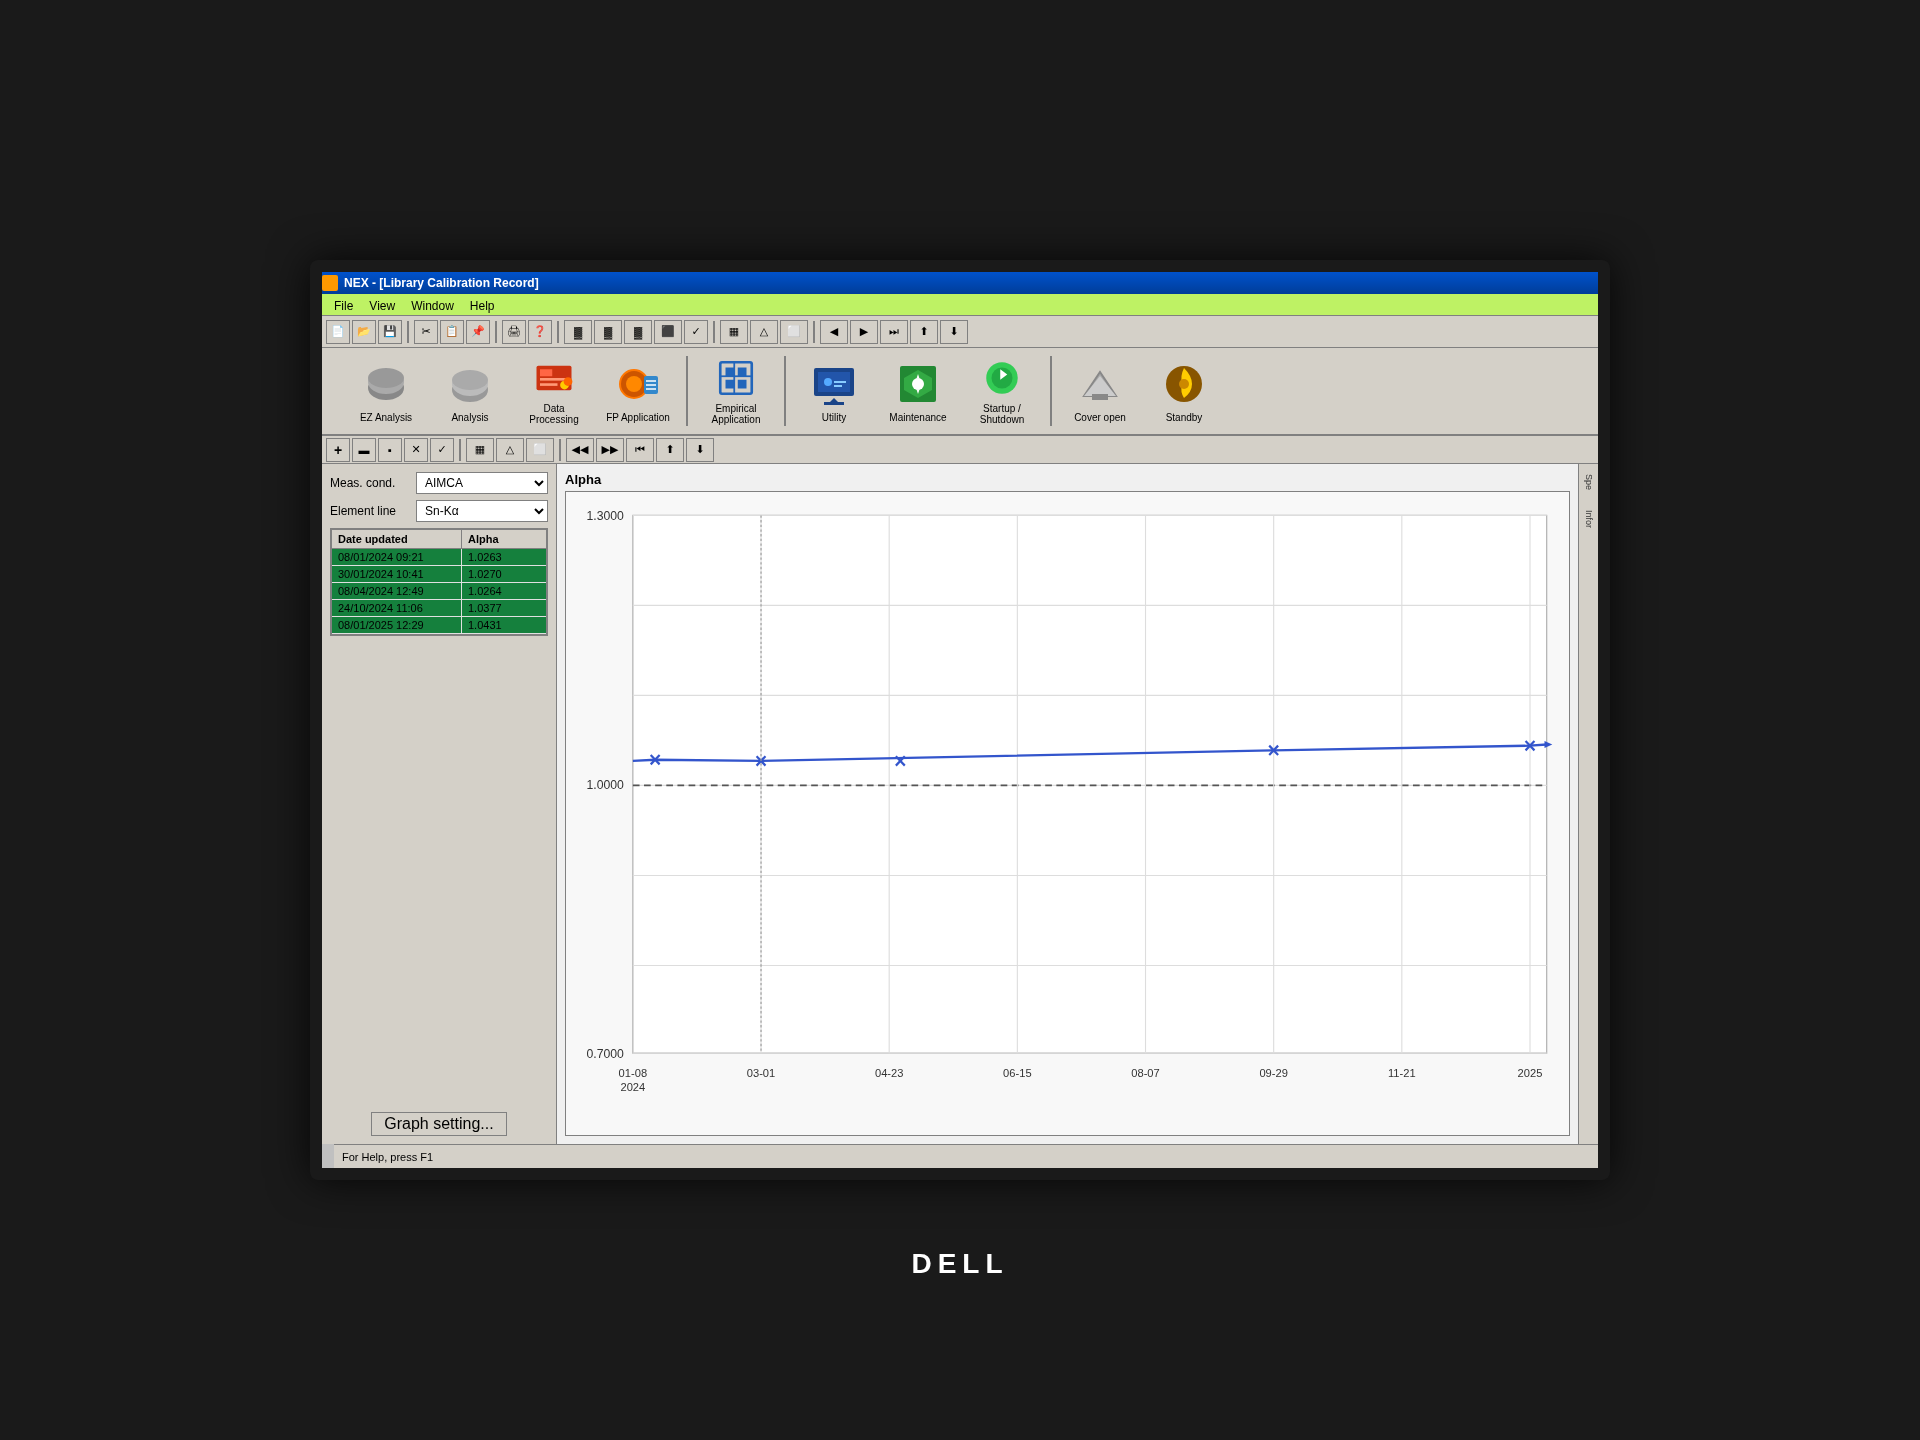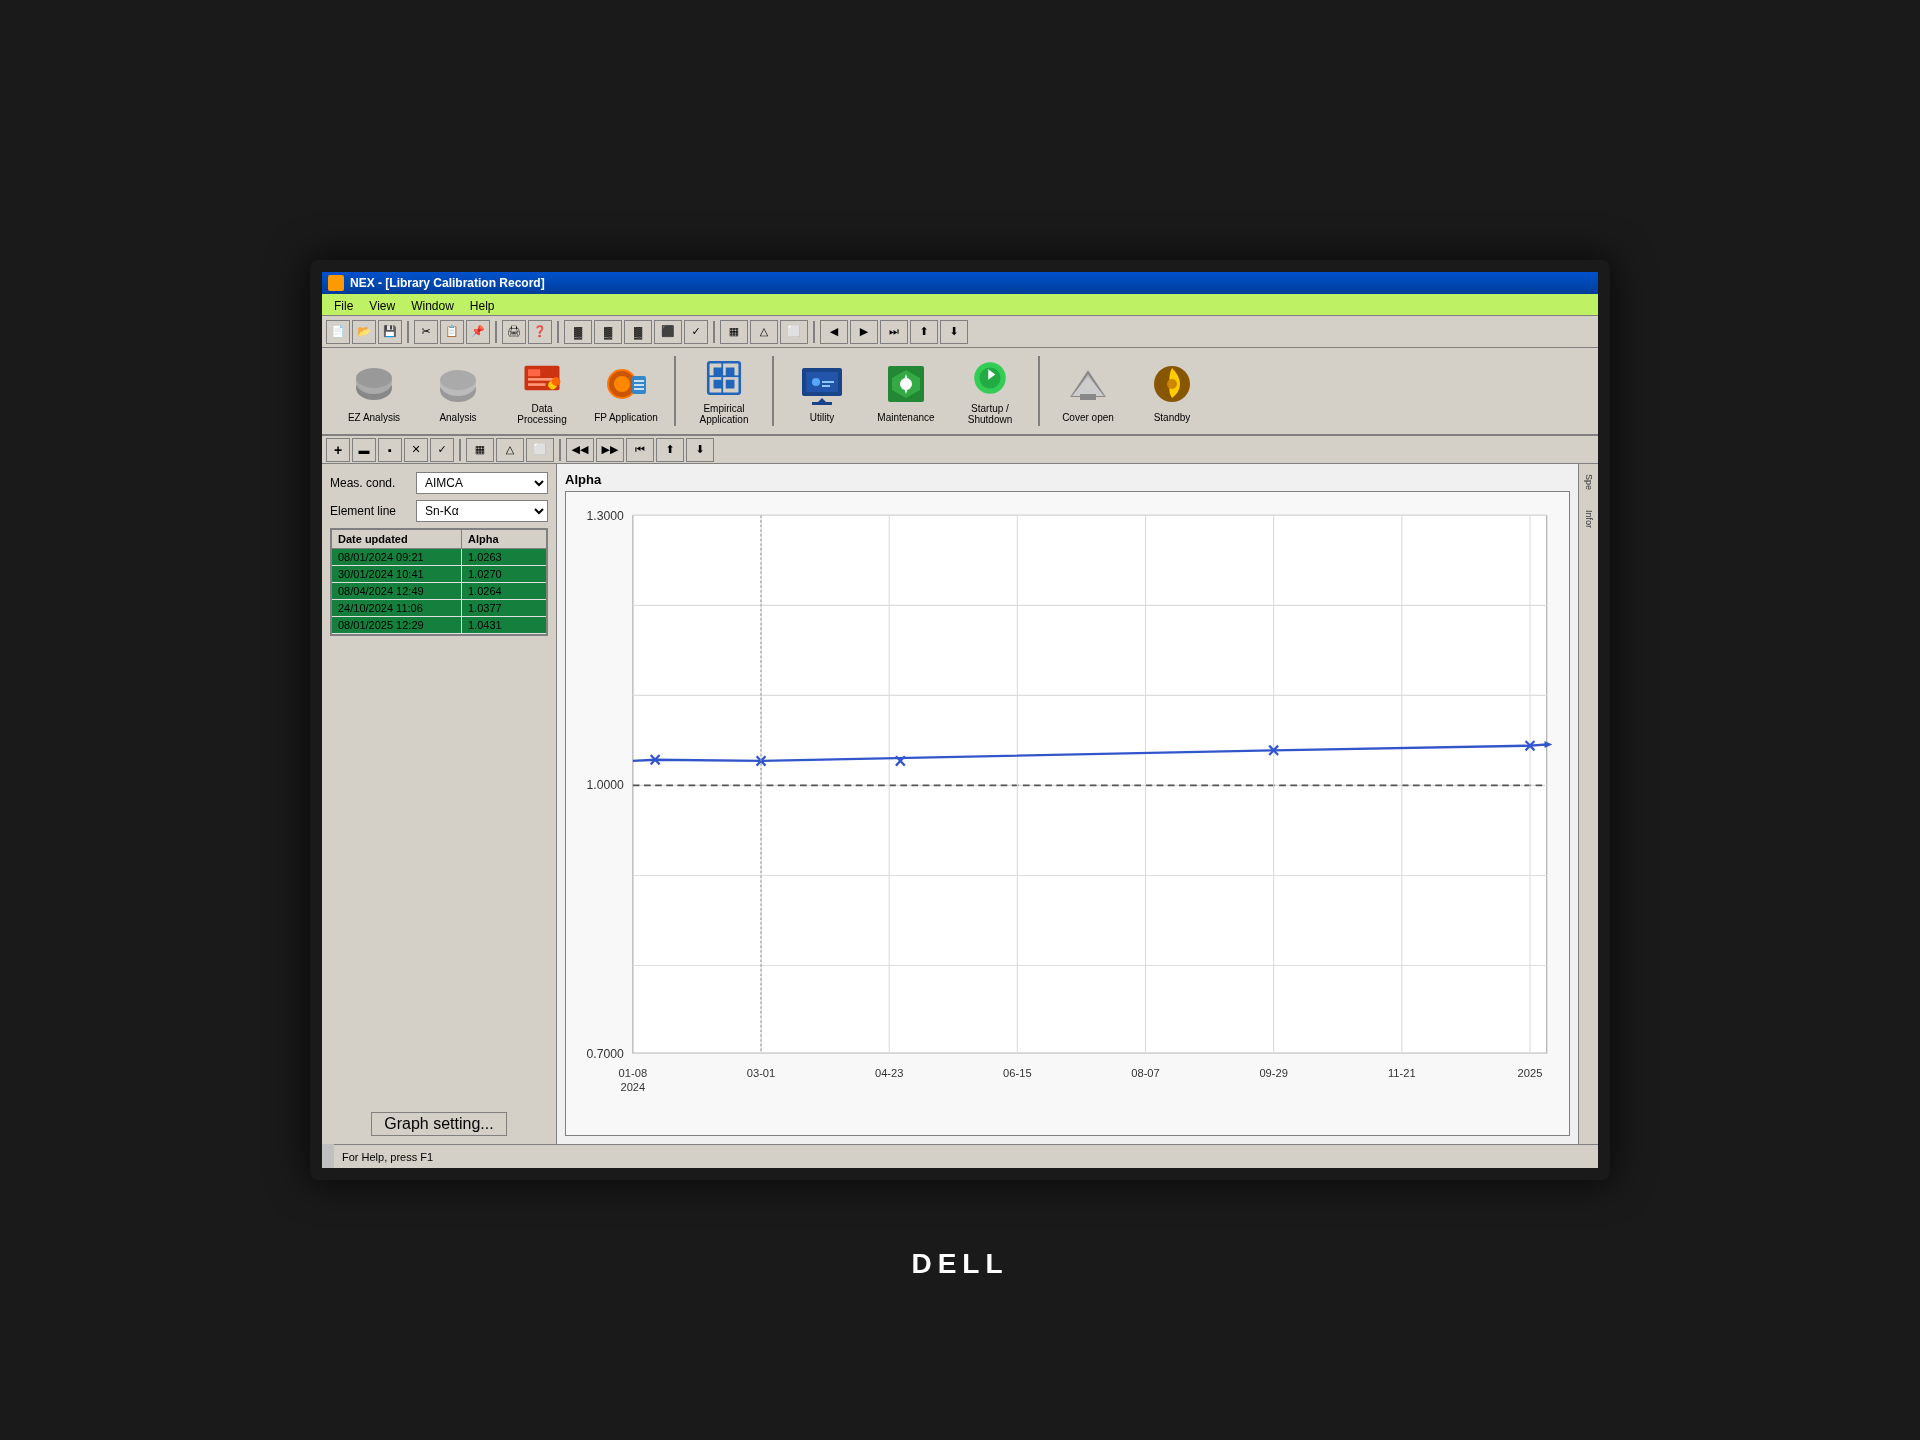--- a/index.html
+++ b/index.html
@@ -29,21 +29,21 @@
       overflow: hidden;
       position: relative;
     }
     
     .title-bar {
       background: linear-gradient(to bottom, #0052cc, #003d99);
       color: white;
       height: 22px;
       display: flex;
       align-items: center;
-      padding: 0 6px;
+      padding: 0 0;
       font-size: 12px;
       font-weight: bold;
     }
     .title-bar-icon {
       width: 16px;
       height: 16px;
       margin-right: 6px;
       background: #ff9900;
       border-radius: 2px;
     }
@@ -88,21 +88,21 @@
       height: 22px;
       background: #808080;
       margin: 0 3px;
     }
     
     .icon-toolbar {
       background: #d4d0c8;
       height: 88px;
       display: flex;
       align-items: center;
-      padding: 4px 12px;
+      padding: 4px 24px;
       border-bottom: 2px solid #808080;
       gap: 4px;
     }
     .icon-btn {
       display: flex;
       flex-direction: column;
       align-items: center;
       justify-content: center;
       width: 80px;
       height: 78px;

